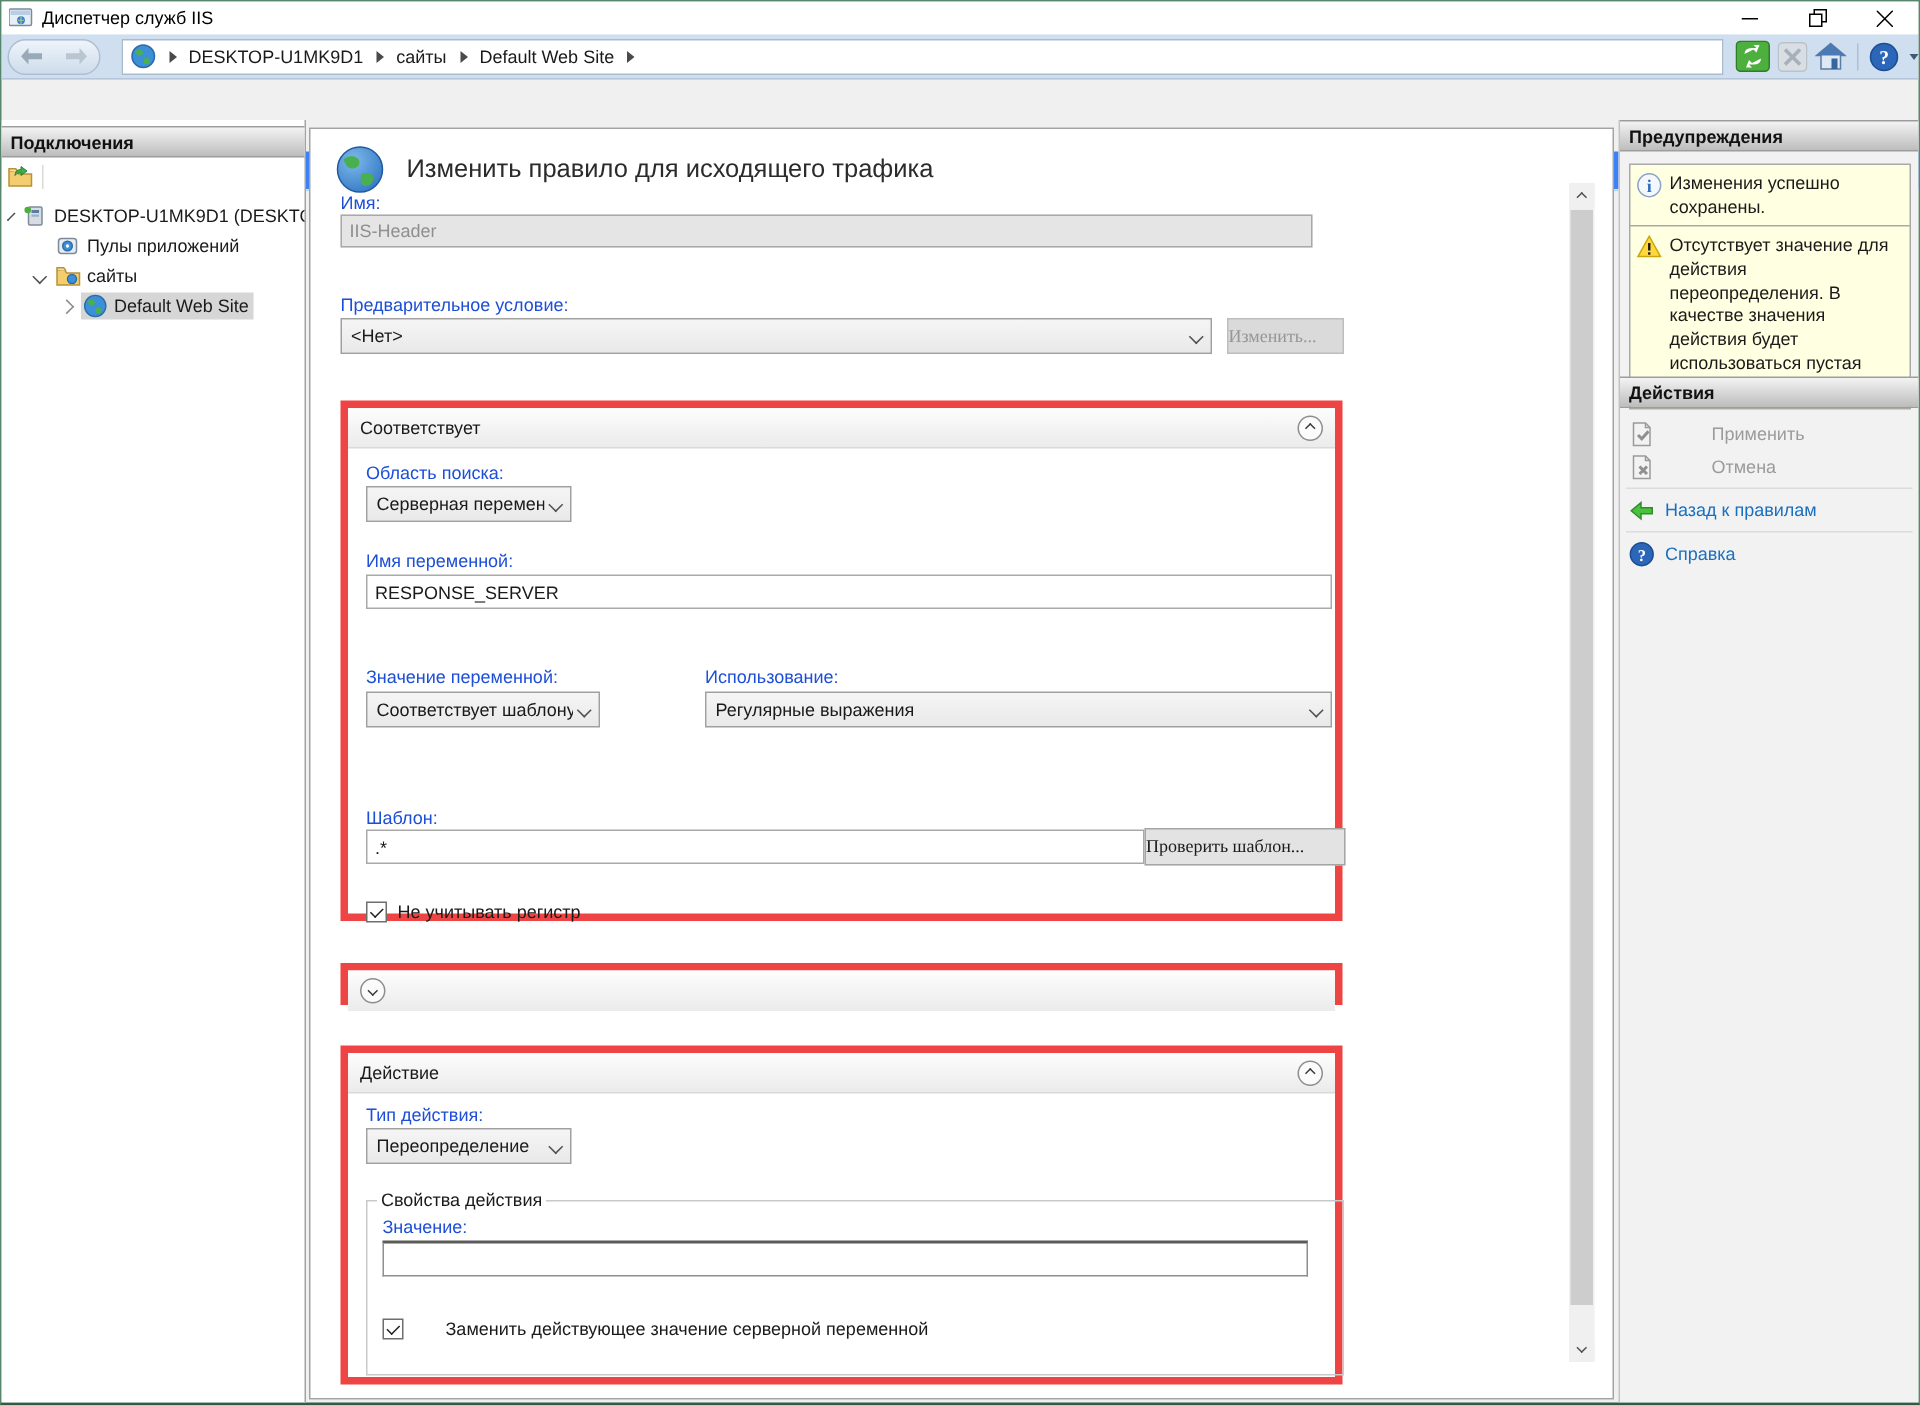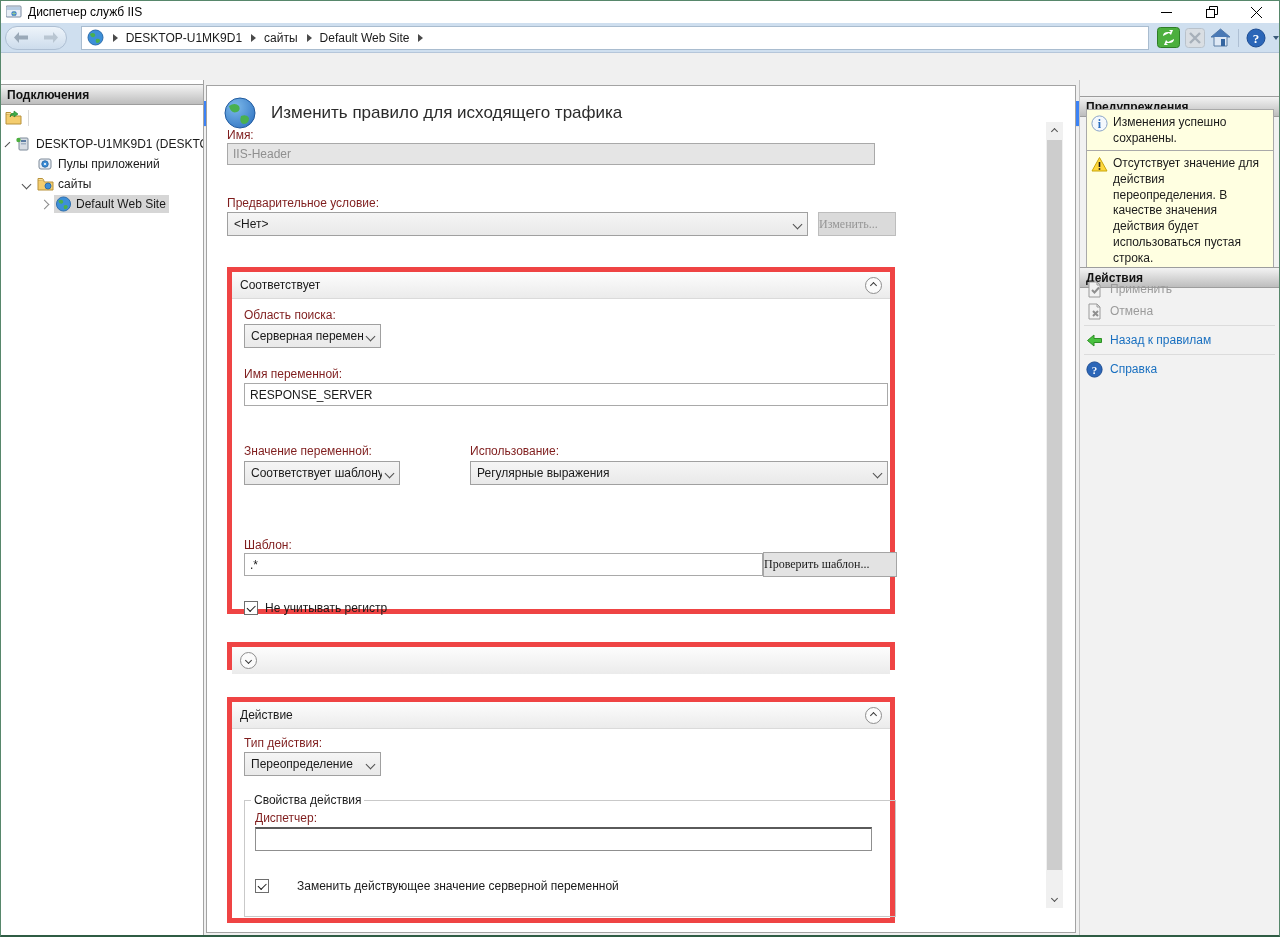--- a/index.html
+++ b/index.html
@@ -47,21 +47,21 @@
   .chev { width:7px; height:7px; border-right:1.6px solid #505050; border-bottom:1.6px solid #505050; display:inline-block; }
   .chev.down { transform:rotate(45deg); }
   .chev.right { transform:rotate(-45deg); border-color:#8a8a8a; }
   .chev.up { transform:rotate(225deg); }
   .ticon { width:17px; height:16px; flex:none; }
 
   
   .mainpanel { position:absolute; left:205px; top:84px; width:870px; height:848px; background:#fff; border:1px solid #a3a3a3; }
   .main-globe { position:absolute; left:16px; top:10px; width:34px; height:34px; }
   .main-title { position:absolute; left:64px; top:17px; font-size:17px; color:#2b2b2b; }
-  .flabel { position:absolute; font-size:12px; color:#7f1d1d; }
+  .flabel { position:absolute; font-size:12px; color:#1d4ed8; }
   .tb { position:absolute; border:1px solid #a9a9a9; background:#fff; font-family:"Liberation Sans",sans-serif; font-size:12px; padding:0 5px; color:#1a1a1a; }
   .tb:disabled, .tb.disabled { background:#e5e5e5; color:#8f8f8f; }
   .combo { position:absolute; height:24px; border:1px solid #a0a0a0; background:linear-gradient(#f5f5f5,#e9e9e9); display:flex; align-items:center; padding:0 6px; }
   .combo .ctext { flex:1; overflow:hidden; white-space:nowrap; }
   .combo .chev { margin-left:4px; flex:none; }
   .btn { position:absolute; height:24px; border:1px solid #a5a5a5; background:#e3e3e3; font-family:Liberation Serif, serif; font-size:12px; color:#1a1a1a; text-align:left; }
   .btn.disabled { background:#dadada; border-color:#bdbdbd; color:#969696; }
   .section { position:absolute; left:20px; width:668px; border:5px solid #ef4444; background:#fff; }
   .sechead { height:27px; background:linear-gradient(#fdfdfd,#ebebeb); border-bottom:1px solid #dadada; display:flex; align-items:center; padding:0 8px; }
   .sechead.noline { border-bottom:none; }
@@ -76,28 +76,28 @@
   .focusinput { border:1px solid #8f8f8f; border-top:2px solid #5a5a5a; background:#fff; position:absolute; }
 
   
   .vscroll { position:absolute; right:12px; top:36px; width:17px; height:786px; background:#f0f0f0; }
   .varrow { position:absolute; left:0; width:17px; height:16px; display:flex; align-items:center; justify-content:center; background:#f0f0f0; }
   .varrow .chev { width:5px; height:5px; border-width:0 1.5px 1.5px 0; border-style:solid; border-color:#505050; }
   .vthumb { position:absolute; left:1px; top:18px; width:15px; height:730px; background:#cdcdcd; }
 
   
   .rightpanel { position:absolute; left:1078px; top:79px; right:0; bottom:0; background:#f2f2f2; border-left:1px solid #c3c3c3; }
-  .rightpanel .phead { margin-top:16px; }
+  .rightpanel .phead { margin-top:0; }
   .alert { position:absolute; left:6px; width:188px; background:#ffffe1; border:1px solid #a9a9a9; padding:5px 4px 5px 4px; display:flex; gap:5px; line-height:1.32; }
   .alert .atext { flex:1; }
   .aicon { flex:none; width:17px; height:17px; }
   .actlist { position:absolute; left:0; right:0; }
   .actrow { height:20px; display:flex; align-items:center; padding-left:6px; gap:7px; margin-bottom:2px; }
   .actrow .alabel { font-size:12px; }
-  .actrow.disabled .alabel { color:#9b9b9b; }
+  .actrow.disabled .alabel { color:#9b9b9b;margin-left:31px; }
   .actrow.link .alabel { color:#1a70c0; }
   .asep { height:1px; background:#dcdcdc; margin:4px 4px 4px 4px; }
   .aicon16 { width:17px; height:17px; flex:none; }
 </style>
 </head>
 <body>
 
 <div class="window">
 
   <div class="titlebar">
@@ -317,21 +317,21 @@
       <div style="position:relative; height:197px;">
         <div class="flabel" style="left:12px; top:7px;">Тип действия:</div>
         <div class="combo" style="left:12px; top:23px; width:137px;">
           <span class="ctext">Переопределение</span>
           <span class="chev down"></span>
         </div>
 
         <fieldset class="group" style="left:12px; top:64px; width:652px; height:124px;">
           <legend>Свойства действия</legend>
           <div style="position:relative; height:100px;">
-            <div class="flabel" style="left:10px; top:4px;">Диспетчер:</div>
+            <div class="flabel" style="left:10px; top:4px;">Значение:</div>
             <input class="tb focusinput" style="left: 10px; top: 20px; width: 617px; height: 24px;" value="">
             <div class="cbrow" style="left:10px; top:72px;gap:28px;">
               <span class="cb checked"></span>
               <span>Заменить действующее значение серверной переменной</span>
             </div>
           </div>
         </fieldset>
       </div>
     </div>
 

